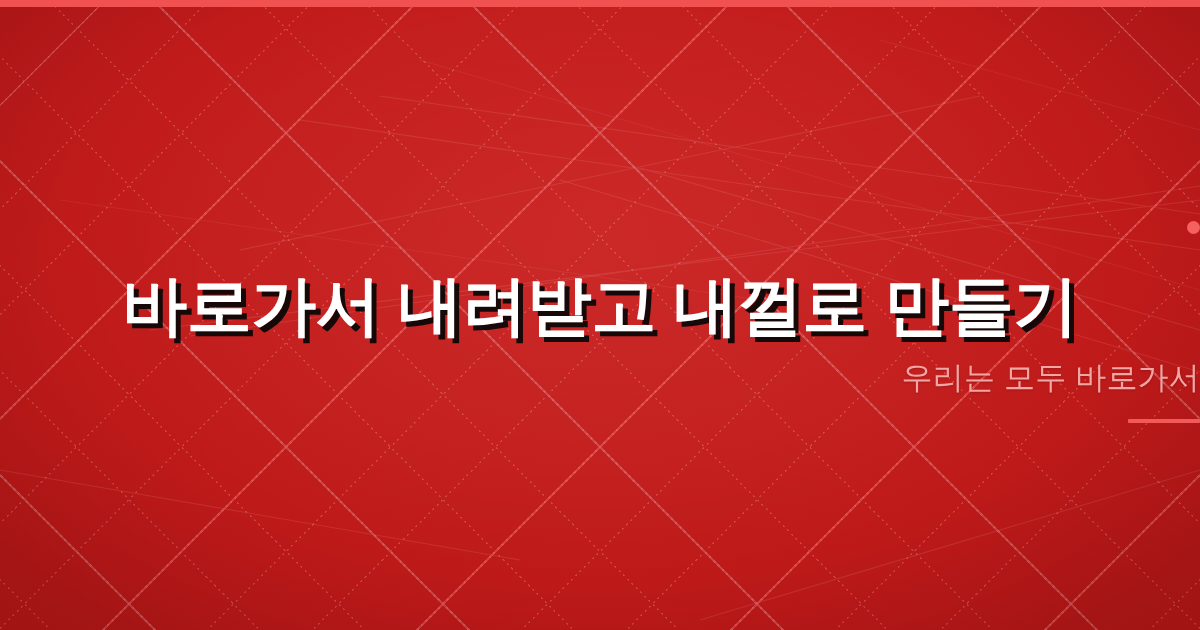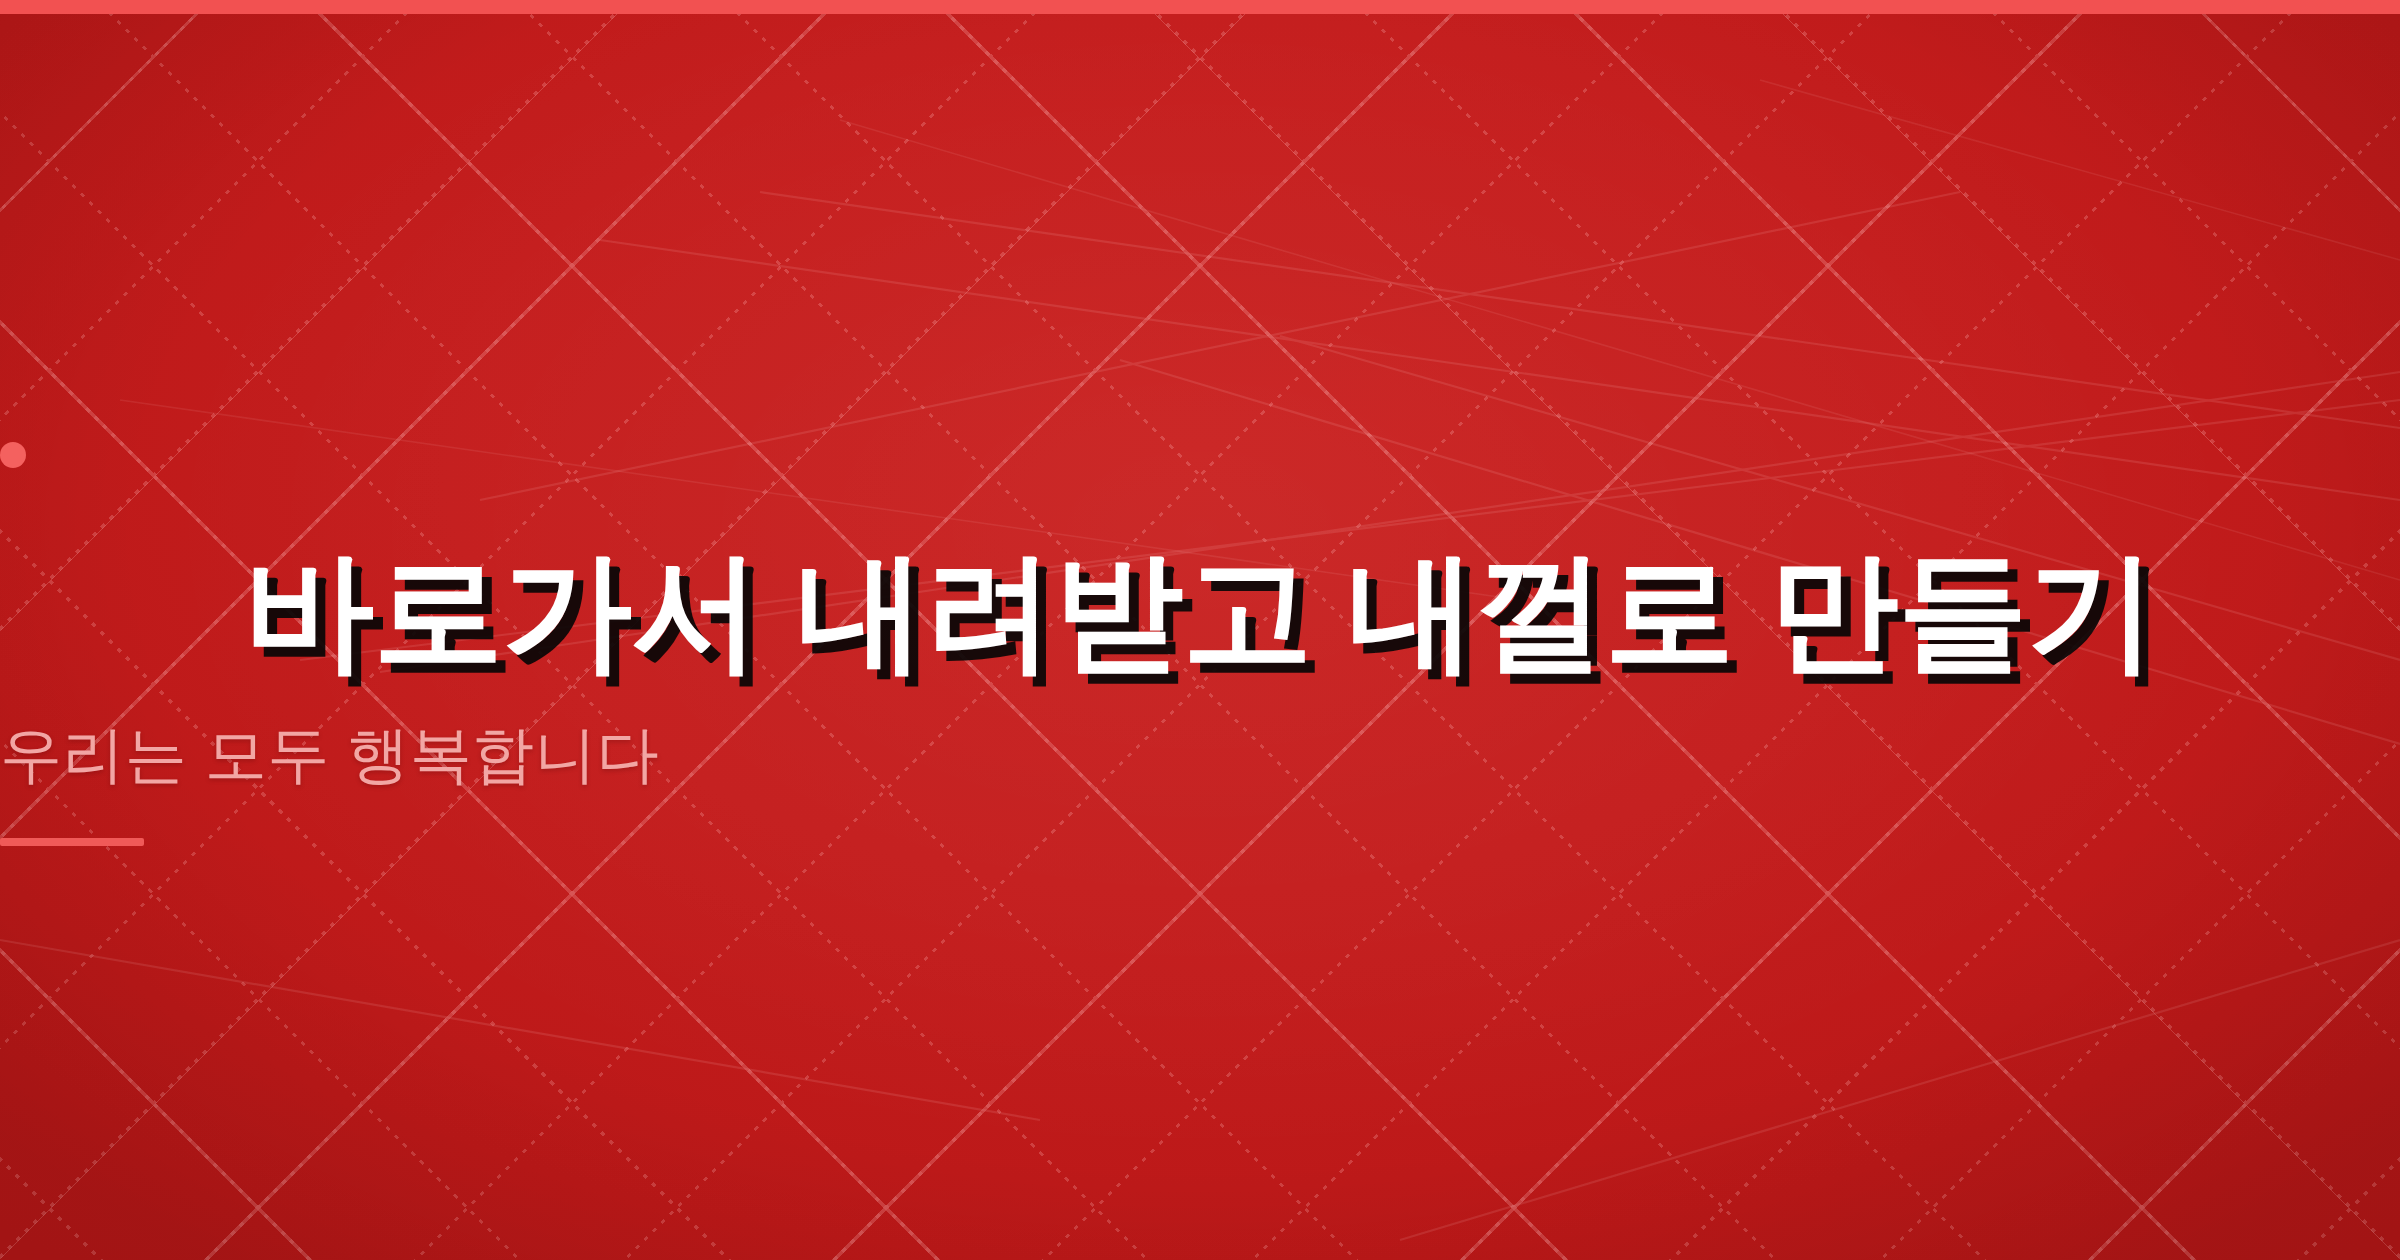--- a/index.html
+++ b/index.html
@@ -79,21 +79,21 @@
     height: 7px;
     background: #f25151;
   }
 
   
   .content {
     position: absolute;
     inset: 0;
     display: flex;
     flex-direction: column;
-    align-items: flex-start;
+    align-items: flex-end;
     justify-content: center;
     padding-top: 14px;
     box-sizing: border-box;
   }
 
   .accent-dot {
     width: 13px;
     height: 13px;
     border-radius: 50%;
     background: #f4615f;
@@ -164,19 +164,19 @@
   <div class="bg-vignette"></div>
 
   <div class="top-bar"></div>
 
   <div class="content">
 
     <div class="accent-dot"></div>
 
     <h1 class="title">바로가서 내려받고 내껄로 만들기</h1>
 
-    <div class="subtitle">우리는 모두 행복합니다</div>
+    <div class="subtitle">우리는 모두 바로가서</div>
 
     <div class="divider"></div>
 
   </div>
 
 </div>
 
 </body></html>

